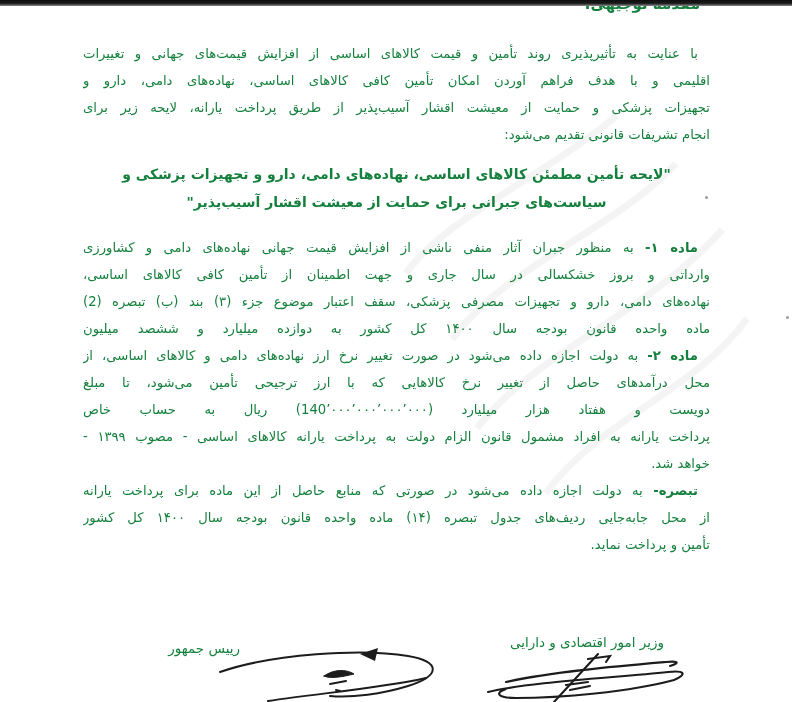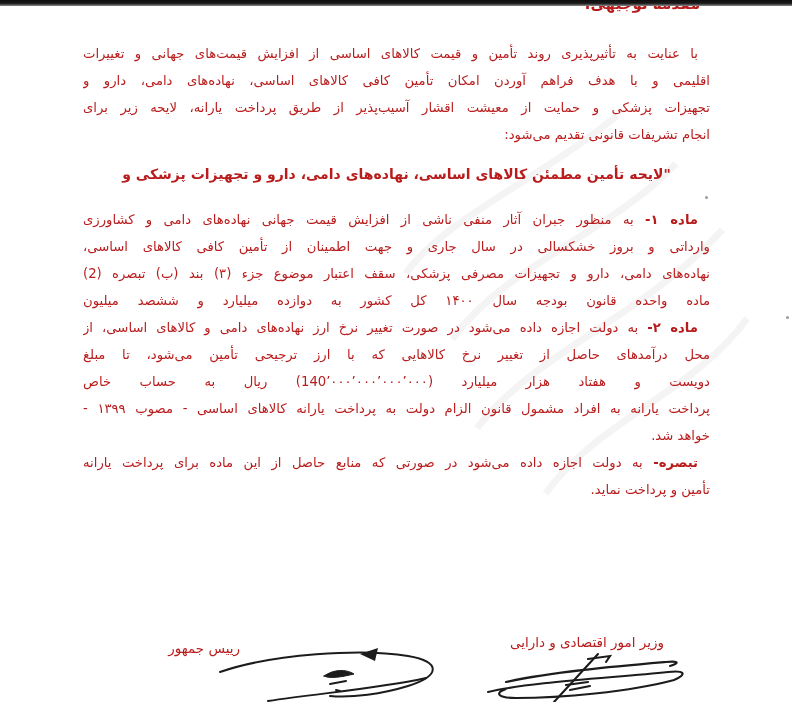--- a/index.html
+++ b/index.html
@@ -3,21 +3,21 @@
 <meta charset="utf-8">
 <style>
   html,body{margin:0;padding:0;background:#fff;}
   .page{
     position:relative;
     width:792px;height:702px;
     background:#ffffff;
     overflow:hidden;
     font-family:"DejaVu Sans", sans-serif;
     direction:rtl;
-    color:#b91c1c;
+    color:#15803d;
   }
   .top-bar{
     position:absolute;top:0;left:0;width:792px;height:6px;
     background:linear-gradient(to bottom,#0d0d0d 0%,#1a1a1a 55%,#8a8a8a 100%);
     z-index:5;
   }
   .intro-heading{
     position:absolute;top:-5px;right:92px;
     font-size:15px;font-weight:bold;
     letter-spacing:0.5px;
@@ -90,20 +90,21 @@
 
     <div>
       <div class="line indent">با عنایت به تأثیرپذیری روند تأمین و قیمت کالاهای اساسی از افزایش قیمت‌های جهانی و تغییرات</div>
       <div class="line">اقلیمی و با هدف فراهم آوردن امکان تأمین کافی کالاهای اساسی، نهاده‌های دامی، دارو و</div>
       <div class="line">تجهیزات پزشکی و حمایت از معیشت اقشار آسیب‌پذیر از طریق پرداخت یارانه، لایحه زیر برای</div>
       <div class="line end">انجام تشریفات قانونی تقدیم می‌شود:</div>
     </div>
 
     <div class="doc-title">
       <div class="tline">"لایحه تأمین مطمئن کالاهای اساسی، نهاده‌های دامی، دارو و تجهیزات پزشکی و</div>
+      <div class="tline">سیاست‌های جبرانی برای حمایت از معیشت اقشار آسیب‌پذیر"</div>
     </div>
 
     <div class="block-a1">
       <div class="line indent">
         <span class="lead">ماده ۱-</span><span> به منظور جبران آثار منفی ناشی از افزایش قیمت جهانی نهاده‌های دامی و کشاورزی</span>
       </div>
       <div class="line">وارداتی و بروز خشکسالی در سال جاری و جهت اطمینان از تأمین کافی کالاهای اساسی،</div>
       <div class="line">نهاده‌های دامی، دارو و تجهیزات مصرفی پزشکی، سقف اعتبار موضوع جزء (۳) بند (ب) تبصره (2)</div>
       <div class="line">ماده واحده قانون بودجه سال ۱۴۰۰ کل کشور به دوازده میلیارد و ششصد میلیون</div>
     </div>
@@ -115,20 +116,21 @@
       <div class="line">محل درآمدهای حاصل از تغییر نرخ کالاهایی که با ارز ترجیحی تأمین می‌شود، تا مبلغ</div>
       <div class="line">دویست و هفتاد هزار میلیارد (140٬۰۰۰٬۰۰۰٬۰۰۰٬۰۰۰) ریال به حساب خاص</div>
       <div class="line">پرداخت یارانه به افراد مشمول قانون الزام دولت به پرداخت یارانه کالاهای اساسی - مصوب ۱۳۹۹ -</div>
       <div class="line end">خواهد شد.</div>
     </div>
 
     <div class="block-note">
       <div class="line indent">
         <span class="lead">تبصره-</span><span> به دولت اجازه داده می‌شود در صورتی که منابع حاصل از این ماده برای پرداخت یارانه</span>
       </div>
+      <div class="line">از محل جابه‌جایی ردیف‌های جدول تبصره (۱۴) ماده واحده قانون بودجه سال ۱۴۰۰ کل کشور</div>
       <div class="line end">تأمین و پرداخت نماید.</div>
     </div>
 
   </div>
 
   <div class="sig-label minister">وزیر امور اقتصادی و دارایی</div>
   <svg class="sig-svg minister" width="220" height="52" viewBox="0 0 220 52" fill="none" stroke="#1c1c1c" stroke-width="2.1" stroke-linecap="round">
     <path d="M128,2 L84,50"></path>
     <path d="M118,7 L140,4 L136,10"></path>
     <path d="M36,30 C80,20 150,14 196,10 C206,9 212,10 200,14"></path>

